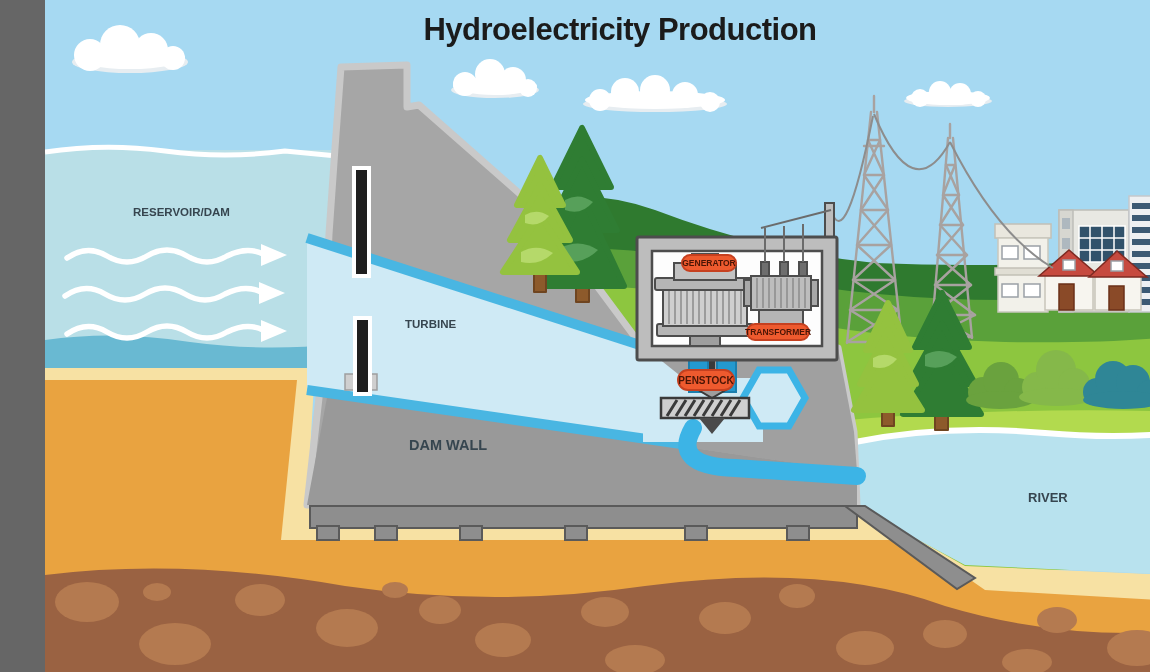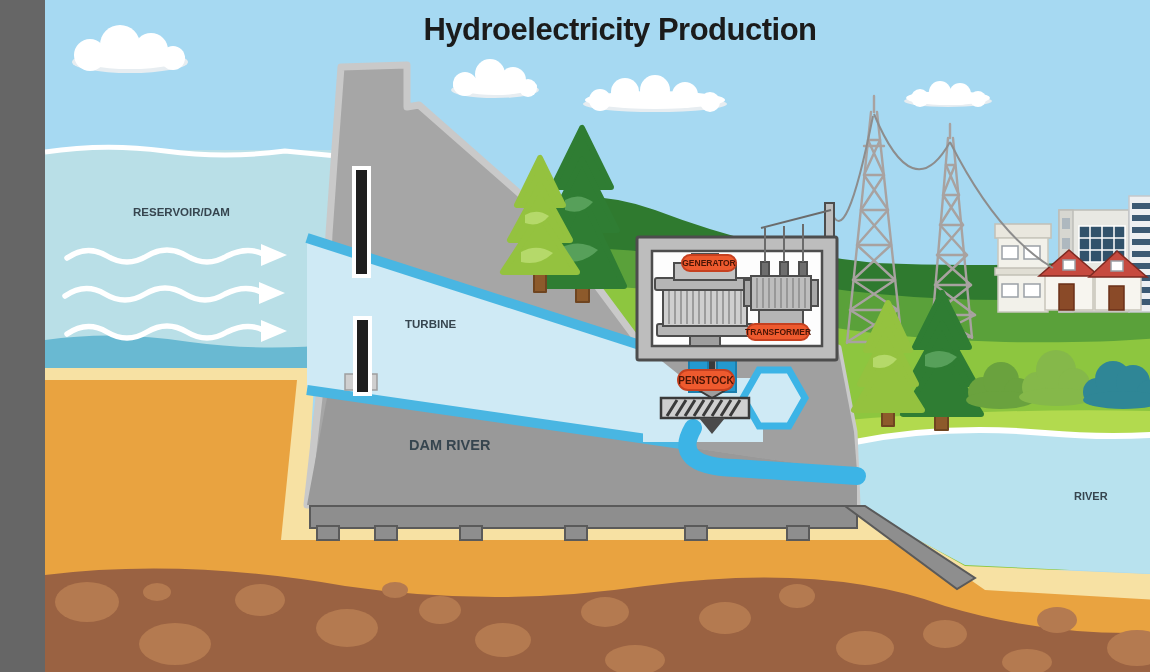--- a/index.html
+++ b/index.html
@@ -293,20 +293,20 @@
           <circle cx="1088" cy="382" r="17"></circle>
           <circle cx="1104" cy="392" r="12"></circle>
       <ellipse cx="1078" cy="400" rx="40" ry="9"></ellipse>
     </g>
   </g>
 </svg>
 
 <div class="title">Hydroelectricity Production</div>
 <div class="lbl" style="left:62px;top:206px;font-size:11.5px;padding-left:26px;">RESERVOIR/DAM</div>
 <div class="lbl" style="left:360px;top:318px;font-size:11.5px;">TURBINE</div>
-<div class="lbl" style="left:364px;top:437px;font-size:14.5px;">DAM RIVER</div>
-<div class="lbl" style="left:1029px;top:490px;font-size:11px;">RIVER</div>
+<div class="lbl" style="left:364px;top:437px;font-size:14.5px;">DAM WALL</div>
+<div class="lbl" style="left:983px;top:490px;font-size:13px;">RIVER</div>
 
 <div class="badge" style="left:636px;top:254px;width:56px;height:18px;font-size:8.5px;">GENERATOR</div>
 <div class="badge" style="left:701px;top:323px;width:64px;height:18px;font-size:8.5px;border-radius:9px;">TRANSFORMER</div>
 <div class="badge" style="left:632px;top:369px;width:58px;height:22px;font-size:10px;">PENSTOCK</div>
 
 </div>
 
 </body></html>

